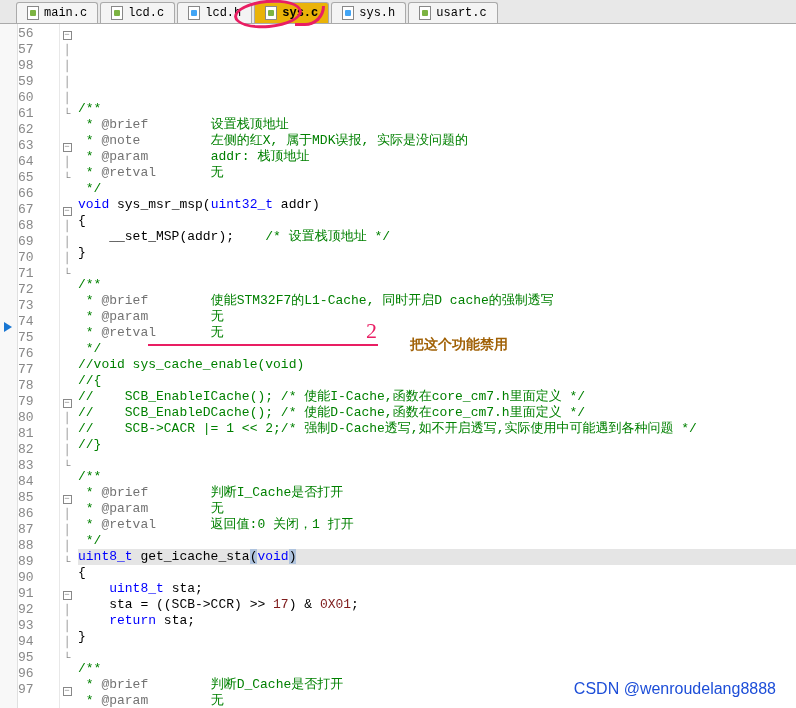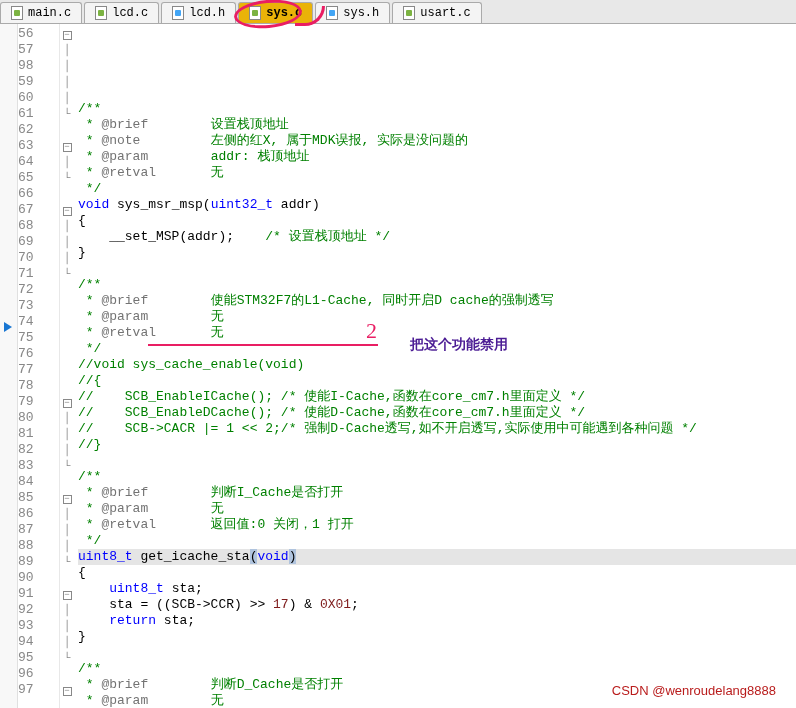--- a/index.html
+++ b/index.html
@@ -1,17 +1,17 @@
 <!DOCTYPE html>
 <html><head>
 <meta charset="utf-8">
 <style>
 *{margin:0;padding:0;box-sizing:border-box}
 body{font-family:Consolas,'Courier New',monospace;font-size:13px;background:#fff;width:796px;height:708px;overflow:hidden;position:relative}
-.tabs{display:flex;background:#e8e8e8;border-bottom:1px solid #aaa;height:24px;align-items:flex-end;padding-left:0}
+.tabs{display:flex;background:#e8e8e8;border-bottom:1px solid #aaa;height:24px;align-items:flex-end;padding-left:16px}
 .tab{display:flex;align-items:center;padding:3px 10px;background:#f4f4f4;border:1px solid #aaa;border-bottom:none;margin-right:2px;font-size:12px;cursor:pointer;border-radius:3px 3px 0 0;position:relative}
 .tab.active{background:#eab308;font-weight:bold}
 .tab-icon{width:12px;height:14px;background:#fff;border:1px solid #888;margin-right:5px;position:relative}
 .tab-icon.c::after{content:"";position:absolute;top:3px;left:2px;width:6px;height:6px;background:#7cb342;border-radius:1px}
 .tab-icon.h::after{content:"";position:absolute;top:3px;left:2px;width:6px;height:6px;background:#42a5f5;border-radius:1px}
 .editor{display:flex;height:calc(100% - 24px);position:relative}
 .bookmark{width:18px;background:#f8f8f8;border-right:1px solid #e0e0e0;position:relative}
 .bookmark-tri{position:absolute;left:4px;top:298px;width:0;height:0;border-top:5px solid transparent;border-bottom:5px solid transparent;border-left:8px solid #1976d2}
 .gutter{width:42px;background:#fff;border-right:1px solid #e8e8e8;color:#888;padding-top:2px}
 .fold{width:14px;background:#fff;padding-top:2px}
@@ -24,22 +24,22 @@
 .ty{color:#0000ff}
 .cm{color:#008000}
 .cmd{color:#737373}
 .num{color:#7f1d1d}
 .hlline{background:#e5e5e5}
 .paren{background:#b0c4de}
 .annot1{position:absolute;left:234px;top:0px;width:68px;height:28px;border:3px solid #e91e63;border-radius:50%;pointer-events:none;transform:rotate(-5deg)}
 .annot2{position:absolute;left:295px;top:6px;width:30px;height:20px;border-right:3px solid #e91e63;border-bottom:3px solid #e91e63;border-radius:0 0 20px 0;pointer-events:none}
 .annot3{position:absolute;left:74px;top:320px;width:230px;height:2px;border-bottom:2px solid #e91e63;pointer-events:none}
 .annot4{position:absolute;left:292px;top:294px;color:#e91e63;font-size:22px;font-family:'Comic Sans MS',cursive;pointer-events:none}
-.annot5{position:absolute;left:336px;top:312px;color:#4c1d95;font-size:14px;font-weight:bold;pointer-events:none}
-.watermark{position:absolute;right:20px;bottom:10px;color:#b91c1c;font-size:13px;font-family:Arial}
+.annot5{position:absolute;left:336px;top:312px;color:#a16207;font-size:14px;font-weight:bold;pointer-events:none}
+.watermark{position:absolute;right:20px;bottom:10px;color:#1d4ed8;font-size:16px;font-family:Arial}
 </style>
 </head>
 <body>
 
 <div class="tabs" id="tabs-container">
     <div class="tab">
       <span class="tab-icon c"></span>
       <span>main.c</span>
     </div>
     <div class="tab">

